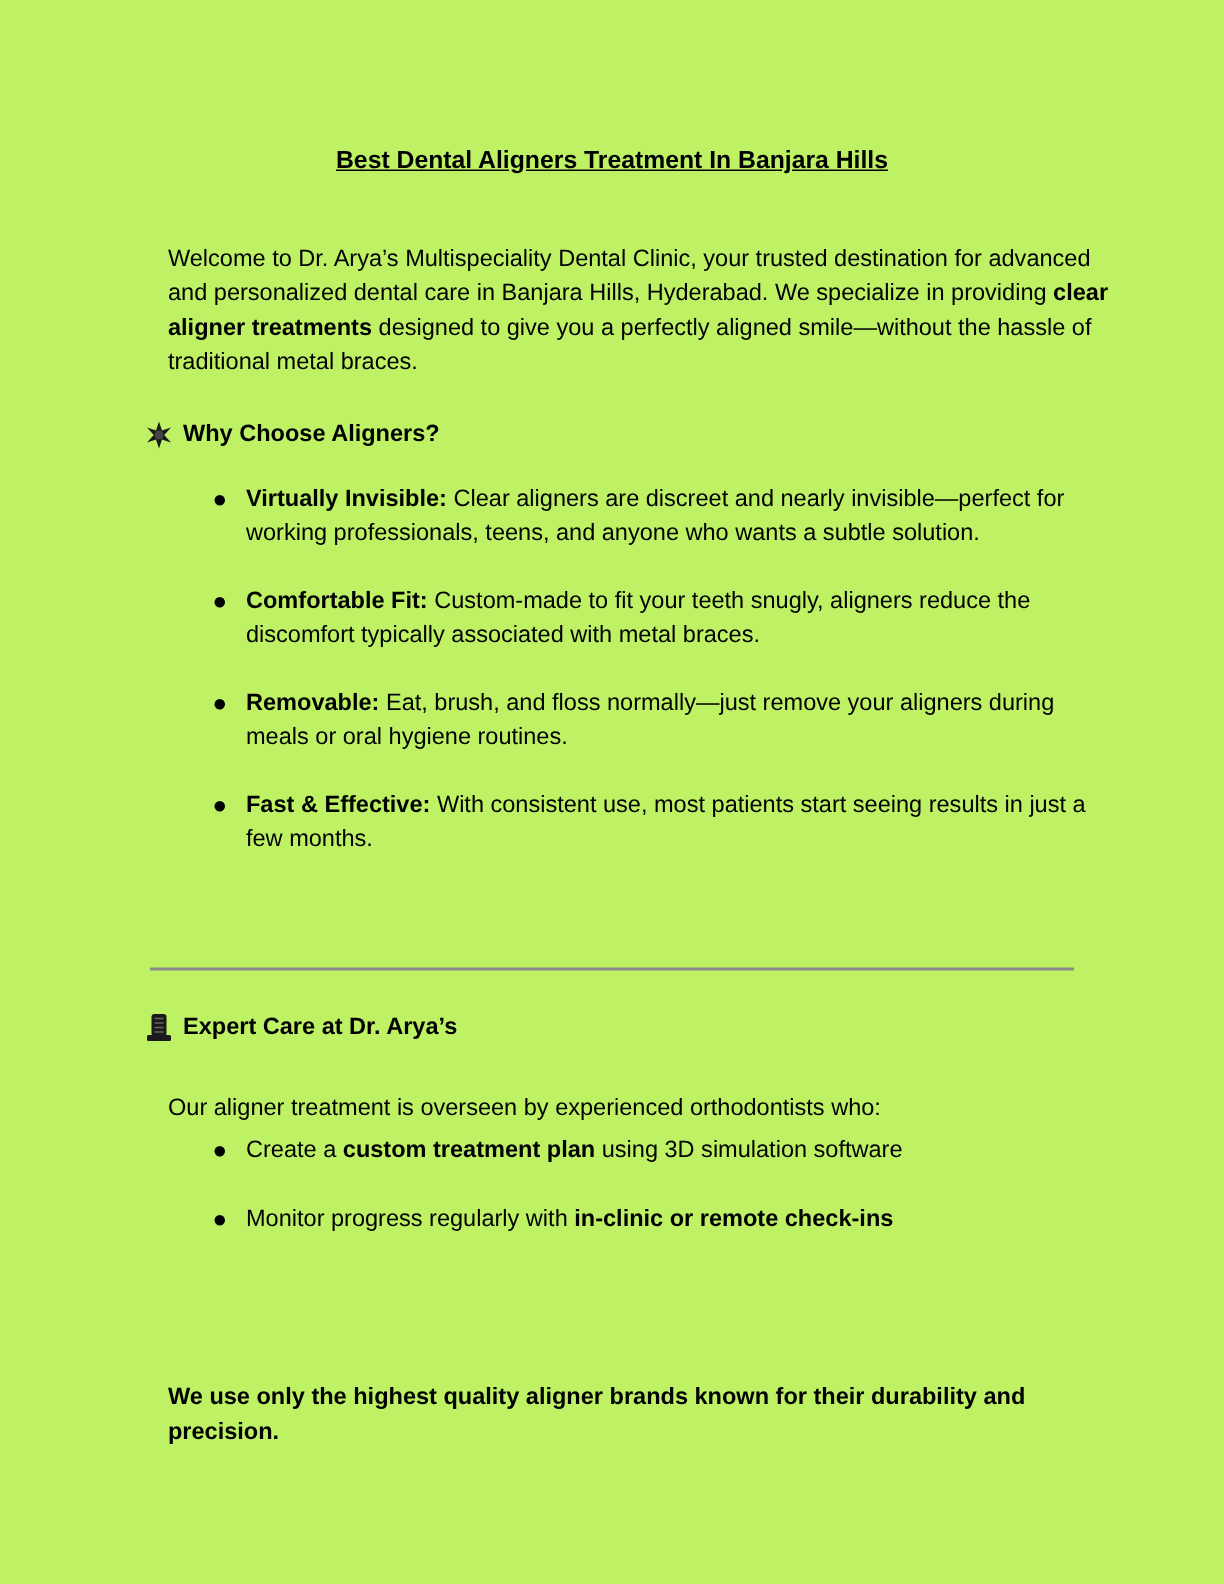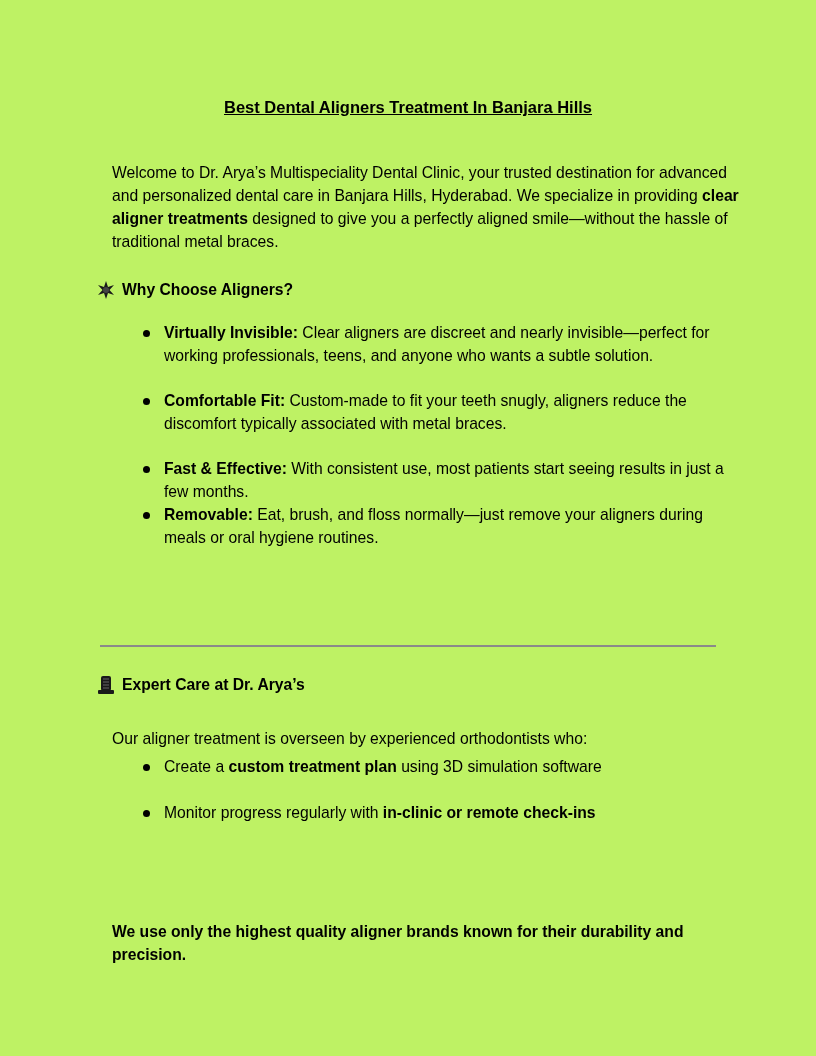--- a/index.html
+++ b/index.html
@@ -41,27 +41,27 @@
 
   <ul class="blist" style="top:317px;">
     <li style="margin-bottom:22px;">
       <span class="dot"></span>
       <b>Virtually Invisible:</b><span> Clear aligners are discreet and nearly invisible—perfect for working professionals, teens, and anyone who wants a subtle solution.</span>
     </li>
     <li style="margin-bottom:22px;">
       <span class="dot"></span>
       <b>Comfortable Fit:</b><span> Custom-made to fit your teeth snugly, aligners reduce the discomfort typically associated with metal braces.</span>
     </li>
+    <li style="margin-bottom:22px;">
+      <span class="dot"></span>
+      <b>Removable:</b><span> Eat, brush, and floss normally—just remove your aligners during meals or oral hygiene routines.</span>
+    </li>
     <li>
       <span class="dot"></span>
       <b>Fast &amp; Effective:</b><span> With consistent use, most patients start seeing results in just a few months.</span>
-    </li>
-    <li style="margin-bottom:22px;">
-      <span class="dot"></span>
-      <b>Removable:</b><span> Eat, brush, and floss normally—just remove your aligners during meals or oral hygiene routines.</span>
     </li>
   </ul>
 
   <div class="hr"></div>
 
   <div class="heading" style="top:673px;">
     <span class="icon">
       <svg width="20" height="20" viewBox="0 0 20 20">
         <rect x="5" y="1" width="10" height="15" rx="2" fill="#1a1a1a"></rect>
         <rect x="2" y="15" width="16" height="4" rx="1" fill="#1a1a1a"></rect>

